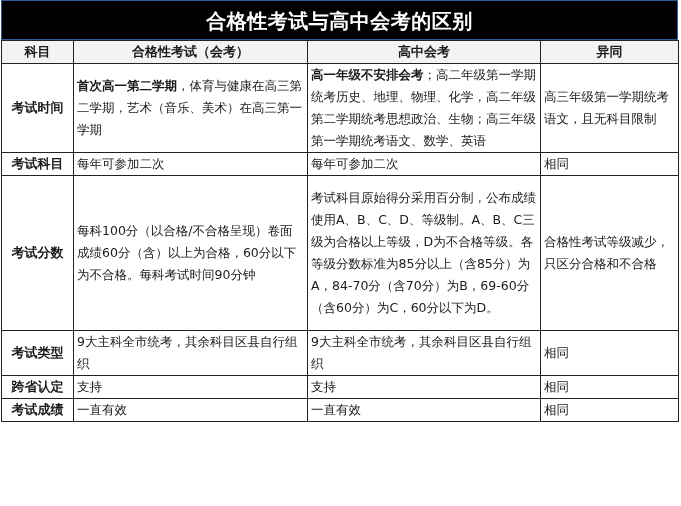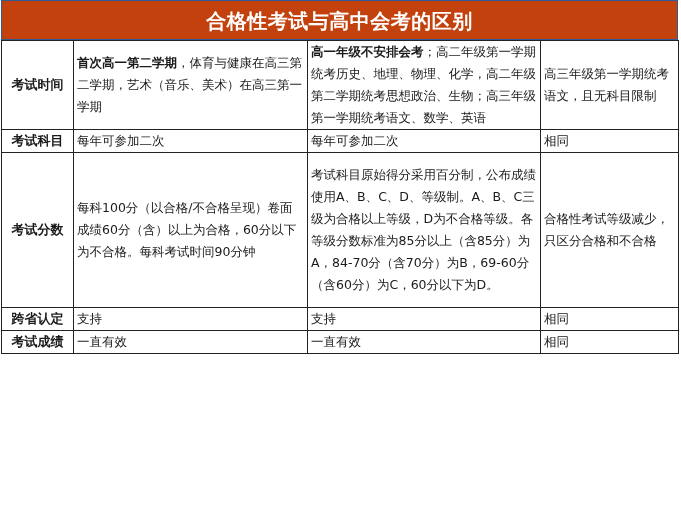--- a/index.html
+++ b/index.html
@@ -1,19 +1,19 @@
 <!DOCTYPE html>
 <html><head>
 <meta charset="utf-8">
 <style>
   html, body { margin: 0; padding: 0; background: #ffffff; }
   body { width: 681px; height: 506px; overflow: hidden; font-family: "DejaVu Sans", "Liberation Sans", sans-serif; color: #1a1a1a; }
   .wrap { position: relative; width: 677px; margin-left: 1px; }
   .title {
-    height: 40px; background: #c2410c; color: #ffffff;
+    height: 40px; background: #000000; color: #ffffff;
     font-size: 20px; font-weight: bold; text-align: center; line-height: 40px;
     border: 1px solid #2f5b96; box-sizing: border-box; letter-spacing: 0.5px;
   }
   table { border-collapse: collapse; width: 677px; table-layout: fixed; }
   td, th { border: 1px solid #222; padding: 0 3px; font-size: 12.5px; line-height: 22px; vertical-align: middle; box-sizing: border-box; word-break: break-all; }
   th { background: #f3f3f3; font-weight: bold; text-align: center; height: 22px; font-size: 13px; }
   td.label { font-weight: bold; font-size: 13px; padding-left: 3px; text-align: center; }
   .bold { font-weight: bold; }
   col.c1 { width: 72px; } col.c2 { width: 234px; } col.c3 { width: 233px; } col.c4 { width: 138px; }
 </style>
@@ -23,38 +23,50 @@
 <div class="wrap">
   <div class="title">合格性考试与高中会考的区别</div>
   <table>
     <colgroup>
         <col class="c1">
         <col class="c2">
         <col class="c3">
         <col class="c4">
       </colgroup>
     <tbody>
+        <tr>
+      <th>科目</th>
+      <th>合格性考试（会考）</th>
+      <th>高中会考</th>
+      <th>异同</th>
+    </tr>
     <tr style="height:89px">
       <td class="label">考试时间</td>
       <td><span class="bold">首次高一第二学期</span><span>，体育与健康在高三第二学期，艺术（音乐、美术）在高三第一学期</span></td>
       <td><span class="bold">高一年级不安排会考</span><span>；高二年级第一学期统考历史、地理、物理、化学，高二年级第二学期统考思想政治、生物；高三年级第一学期统考语文、数学、英语</span></td>
       <td>高三年级第一学期统考语文，且无科目限制</td>
     </tr>
     <tr style="height:21px">
       <td class="label">考试科目</td>
       <td>每年可参加二次</td>
       <td>每年可参加二次</td>
       <td>相同</td>
     </tr>
     <tr style="height:155px">
       <td class="label">考试分数</td>
       <td>每科100分（以合格/不合格呈现）卷面成绩60分（含）以上为合格，60分以下为不合格。每科考试时间90分钟</td>
       <td>考试科目原始得分采用百分制，公布成绩使用A、B、C、D、等级制。A、B、C三级为合格以上等级，D为不合格等级。各等级分数标准为85分以上（含85分）为A，84-70分（含70分）为B，69-60分（含60分）为C，60分以下为D。</td>
       <td>合格性考试等级减少，只区分合格和不合格</td>
     </tr>
+    <tr style="height:44px">
+      <td class="label">考试类型</td>
+      <td>9大主科全市统考，其余科目区县自行组织</td>
+      <td>9大主科全市统考，其余科目区县自行组织</td>
+      <td>相同</td>
+    </tr>
     <tr style="height:23px">
       <td class="label">跨省认定</td>
       <td>支持</td>
       <td>支持</td>
       <td>相同</td>
     </tr>
     <tr style="height:23px">
       <td class="label">考试成绩</td>
       <td>一直有效</td>
       <td>一直有效</td>

